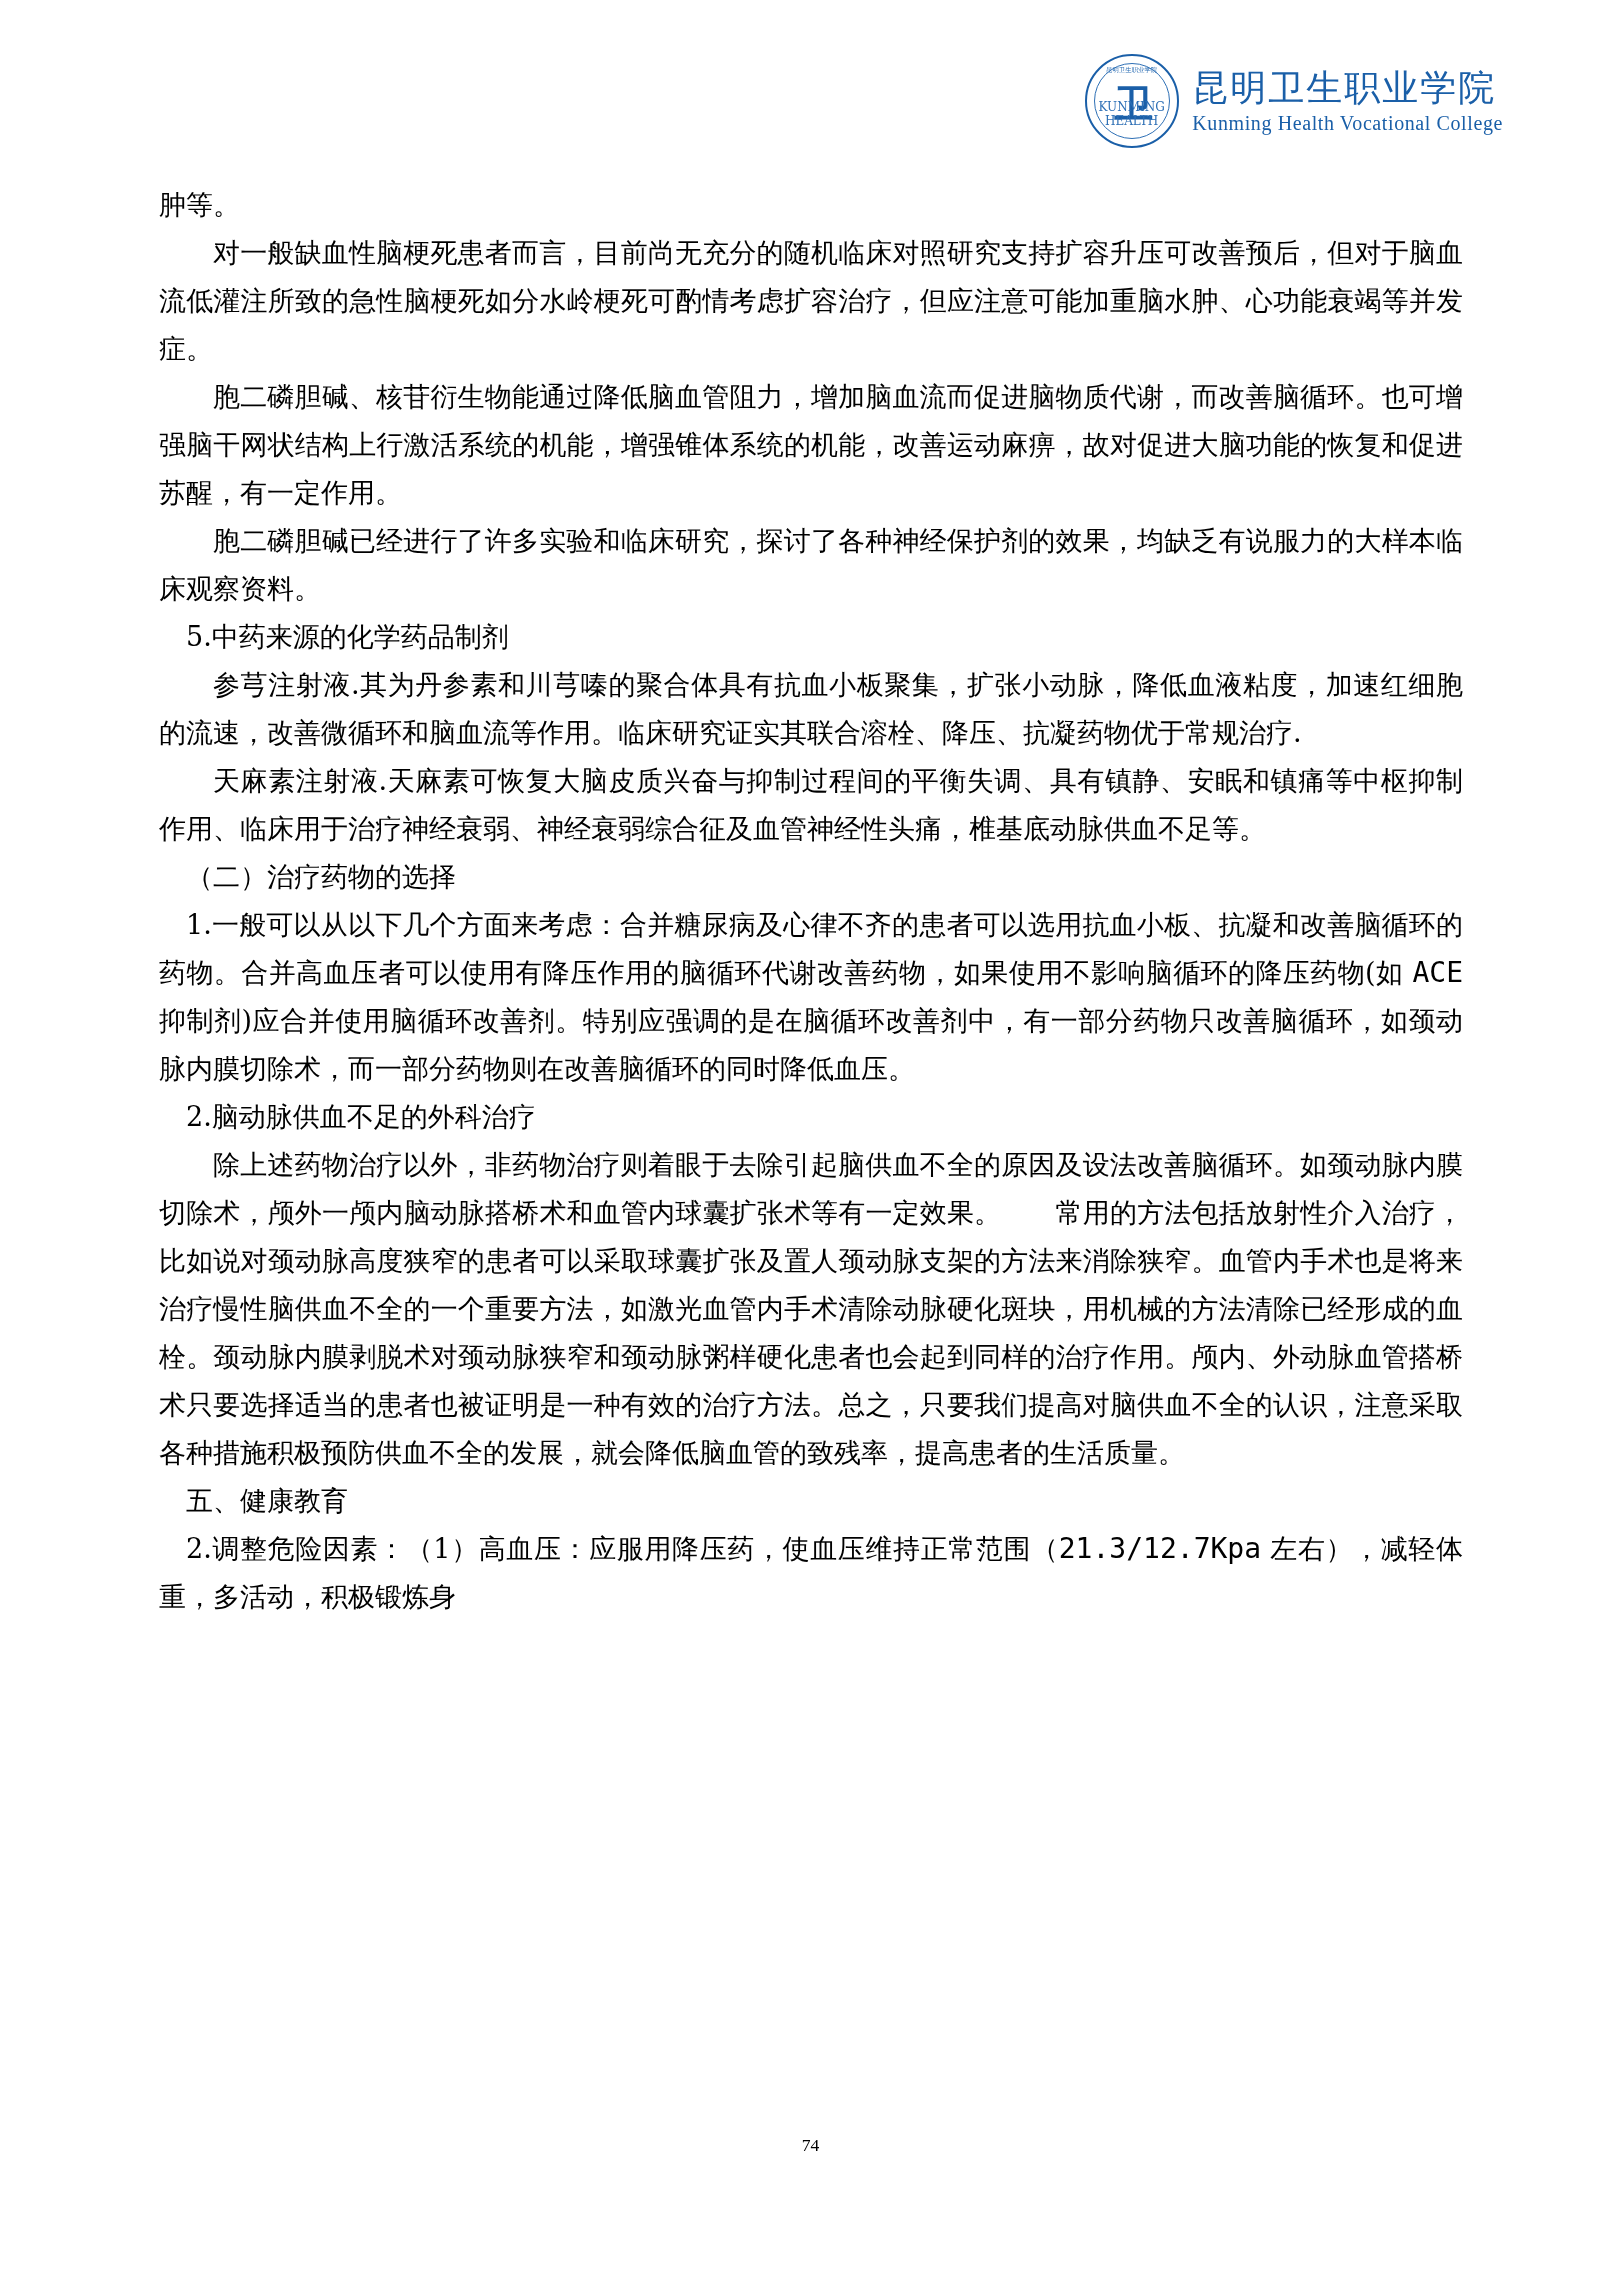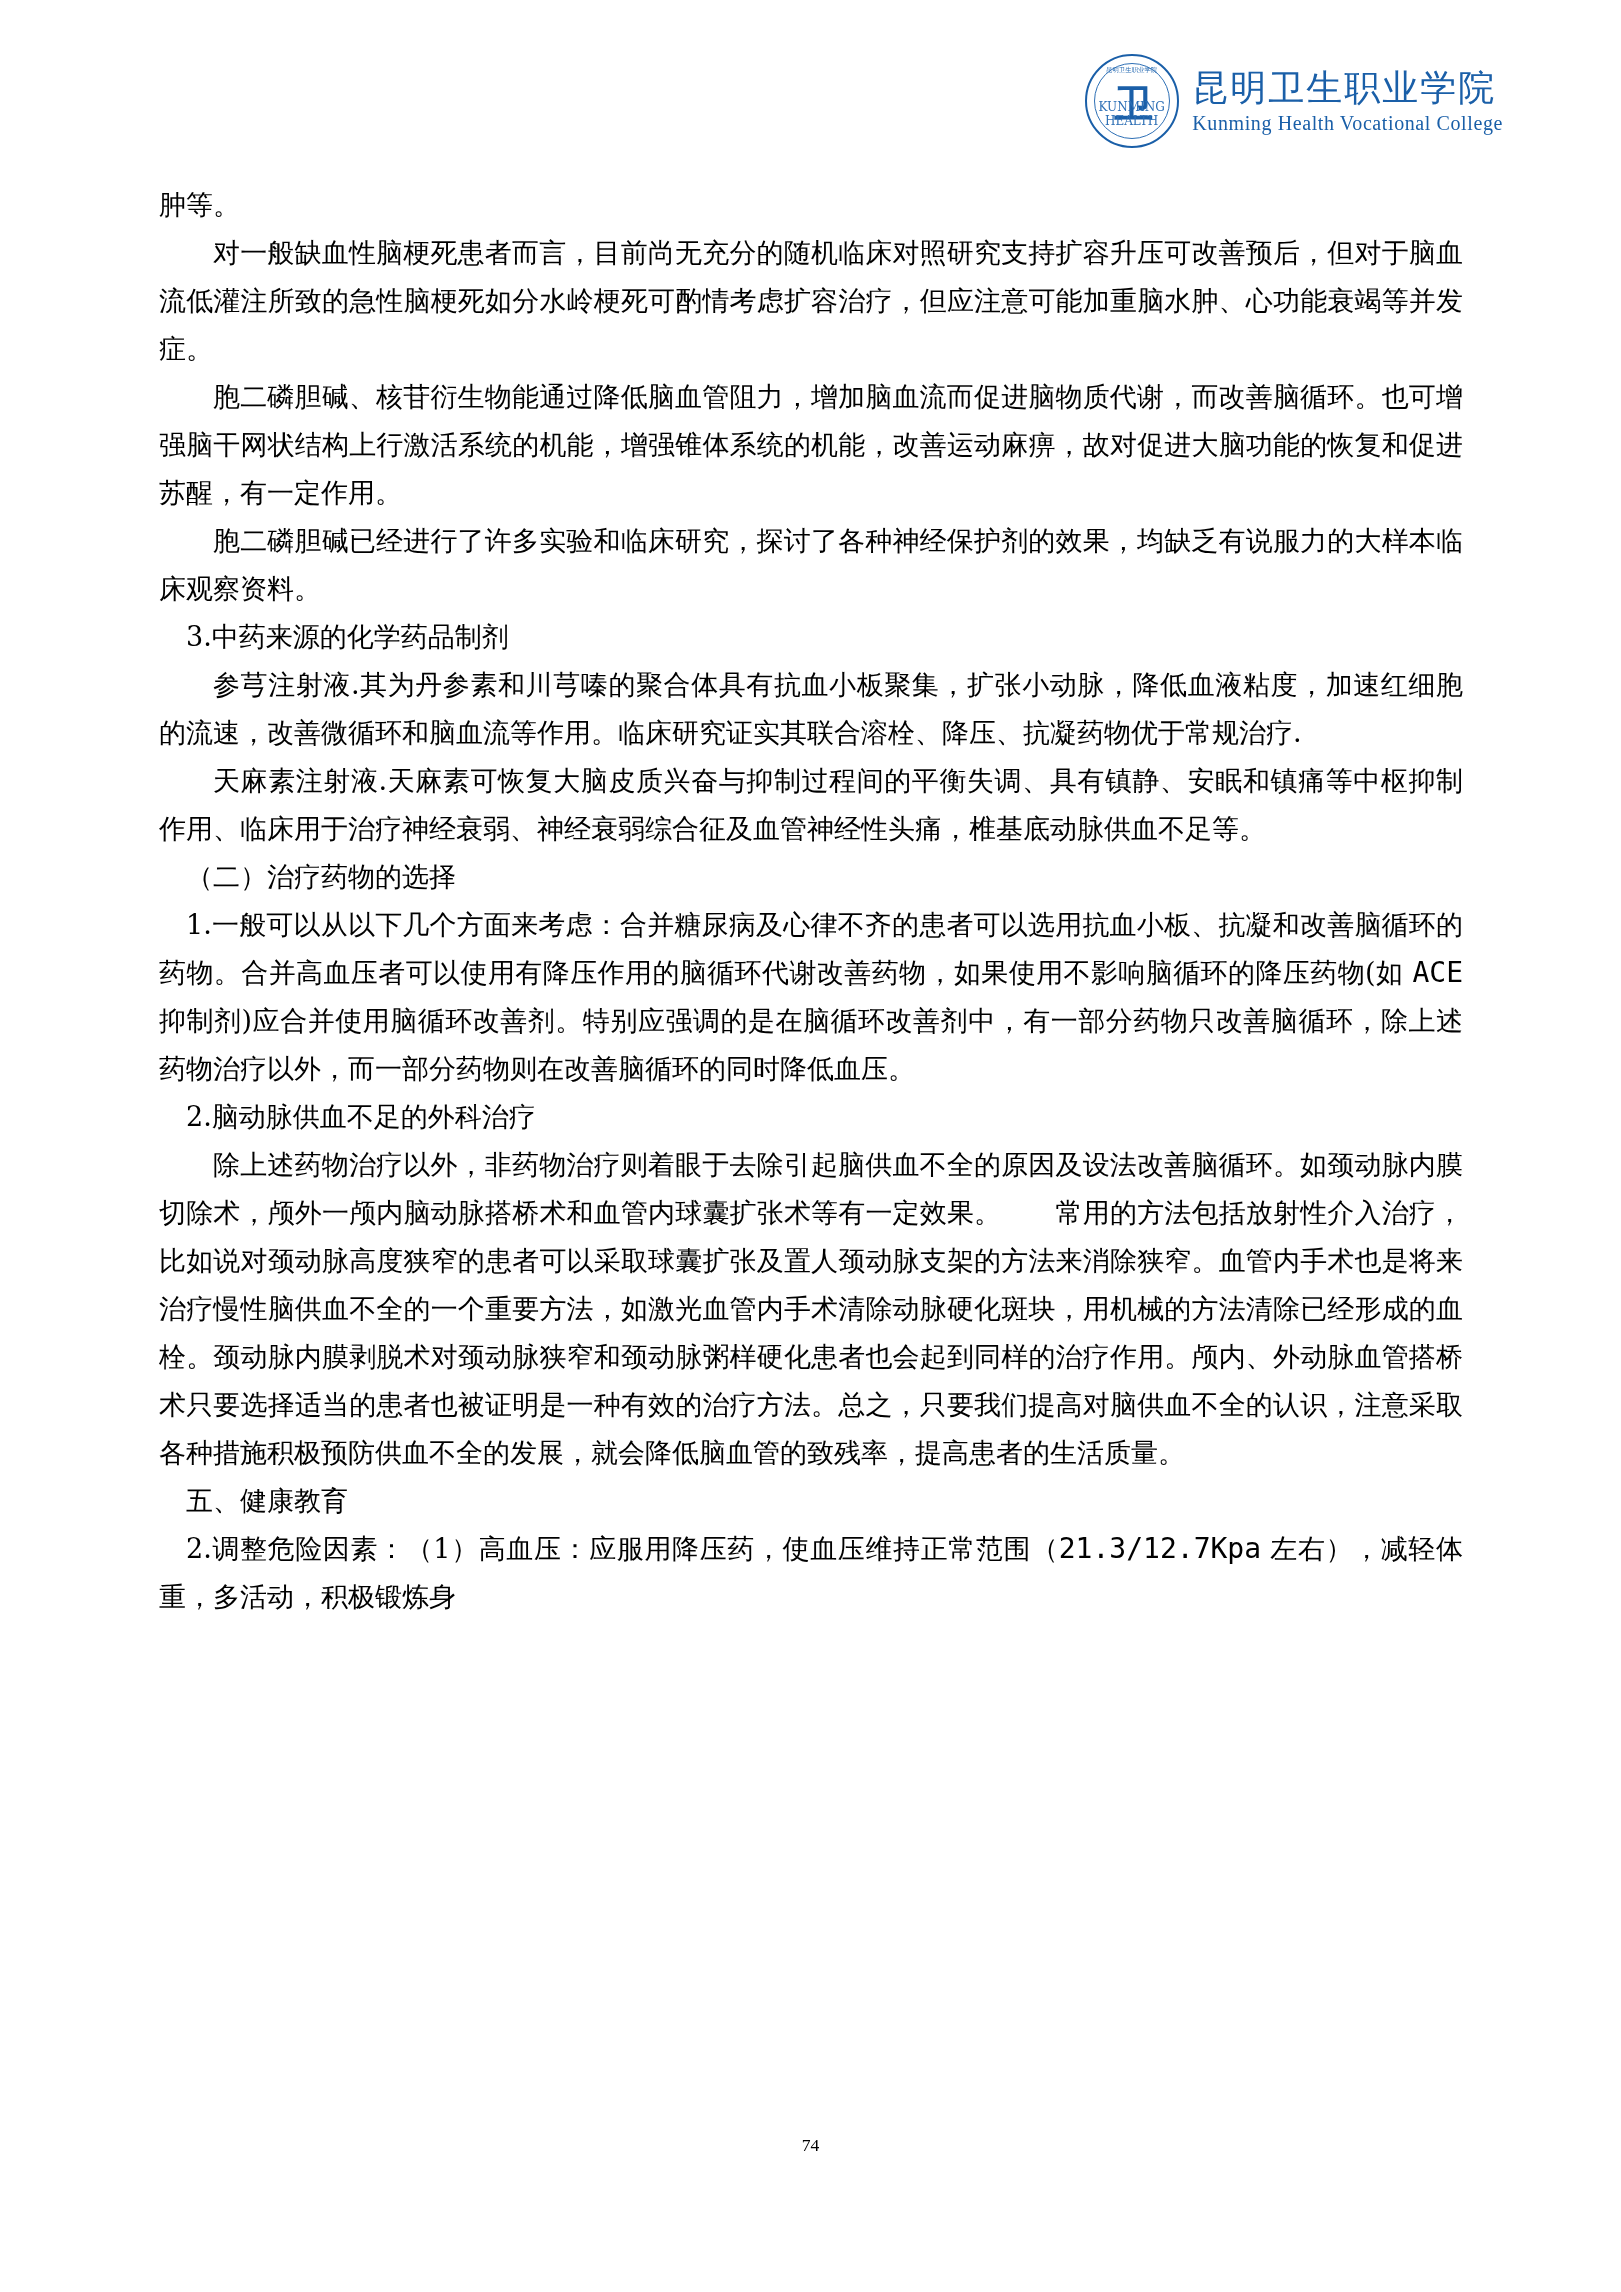--- a/index.html
+++ b/index.html
@@ -145,25 +145,25 @@
       <div class="logo-cn">昆明卫生职业学院</div>
       <div class="logo-en">Kunming Health Vocational College</div>
     </div>
   </div>
 
   <div class="body-text">
     <p class="noindent">肿等。</p>
     <p class="indent2">对一般缺血性脑梗死患者而言，目前尚无充分的随机临床对照研究支持扩容升压可改善预后，但对于脑血流低灌注所致的急性脑梗死如分水岭梗死可酌情考虑扩容治疗，但应注意可能加重脑水肿、心功能衰竭等并发症。</p>
     <p class="indent2">胞二磷胆碱、核苷衍生物能通过降低脑血管阻力，增加脑血流而促进脑物质代谢，而改善脑循环。也可增强脑干网状结构上行激活系统的机能，增强锥体系统的机能，改善运动麻痹，故对促进大脑功能的恢复和促进苏醒，有一定作用。</p>
     <p class="indent2">胞二磷胆碱已经进行了许多实验和临床研究，探讨了各种神经保护剂的效果，均缺乏有说服力的大样本临床观察资料。</p>
-    <p class="indent1">3.中药来源的化学药品制剂</p>
+    <p class="indent1">5.中药来源的化学药品制剂</p>
     <p class="indent2">参芎注射液.其为丹参素和川芎嗪的聚合体具有抗血小板聚集，扩张小动脉，降低血液粘度，加速红细胞的流速，改善微循环和脑血流等作用。临床研究证实其联合溶栓、降压、抗凝药物优于常规治疗.</p>
     <p class="indent2">天麻素注射液.天麻素可恢复大脑皮质兴奋与抑制过程间的平衡失调、具有镇静、安眠和镇痛等中枢抑制作用、临床用于治疗神经衰弱、神经衰弱综合征及血管神经性头痛，椎基底动脉供血不足等。</p>
     <p class="indent1">（二）治疗药物的选择</p>
-    <p class="indent1"><span>1.一般可以从以下几个方面来考虑：合并糖尿病及心律不齐的患者可以选用抗血小板、抗凝和改善脑循环的药物。合并高血压者可以使用有降压作用的脑循环代谢改善药物，如果使用不影响脑循环的降压药物(如 </span><span class="mono-inline">ACE</span><span> 抑制剂)应合并使用脑循环改善剂。特别应强调的是在脑循环改善剂中，有一部分药物只改善脑循环，除上述药物治疗以外，而一部分药物则在改善脑循环的同时降低血压。</span></p>
+    <p class="indent1"><span>1.一般可以从以下几个方面来考虑：合并糖尿病及心律不齐的患者可以选用抗血小板、抗凝和改善脑循环的药物。合并高血压者可以使用有降压作用的脑循环代谢改善药物，如果使用不影响脑循环的降压药物(如 </span><span class="mono-inline">ACE</span><span> 抑制剂)应合并使用脑循环改善剂。特别应强调的是在脑循环改善剂中，有一部分药物只改善脑循环，如颈动脉内膜切除术，而一部分药物则在改善脑循环的同时降低血压。</span></p>
     <p class="indent1">2.脑动脉供血不足的外科治疗</p>
     <p class="indent2">除上述药物治疗以外，非药物治疗则着眼于去除引起脑供血不全的原因及设法改善脑循环。如颈动脉内膜切除术，颅外一颅内脑动脉搭桥术和血管内球囊扩张术等有一定效果。　　常用的方法包括放射性介入治疗，比如说对颈动脉高度狭窄的患者可以采取球囊扩张及置人颈动脉支架的方法来消除狭窄。血管内手术也是将来治疗慢性脑供血不全的一个重要方法，如激光血管内手术清除动脉硬化斑块，用机械的方法清除已经形成的血栓。颈动脉内膜剥脱术对颈动脉狭窄和颈动脉粥样硬化患者也会起到同样的治疗作用。颅内、外动脉血管搭桥术只要选择适当的患者也被证明是一种有效的治疗方法。总之，只要我们提高对脑供血不全的认识，注意采取各种措施积极预防供血不全的发展，就会降低脑血管的致残率，提高患者的生活质量。</p>
     <p class="indent1">五、健康教育</p>
     <p class="indent1"><span>2.调整危险因素：（1）高血压：应服用降压药，使血压维持正常范围（</span><span class="mono-inline">21.3/12.7Kpa</span><span> 左右），减轻体重，多活动，积极锻炼身</span></p>
   </div>
 
   <div class="page-number">74</div>
 
 </div>
 

